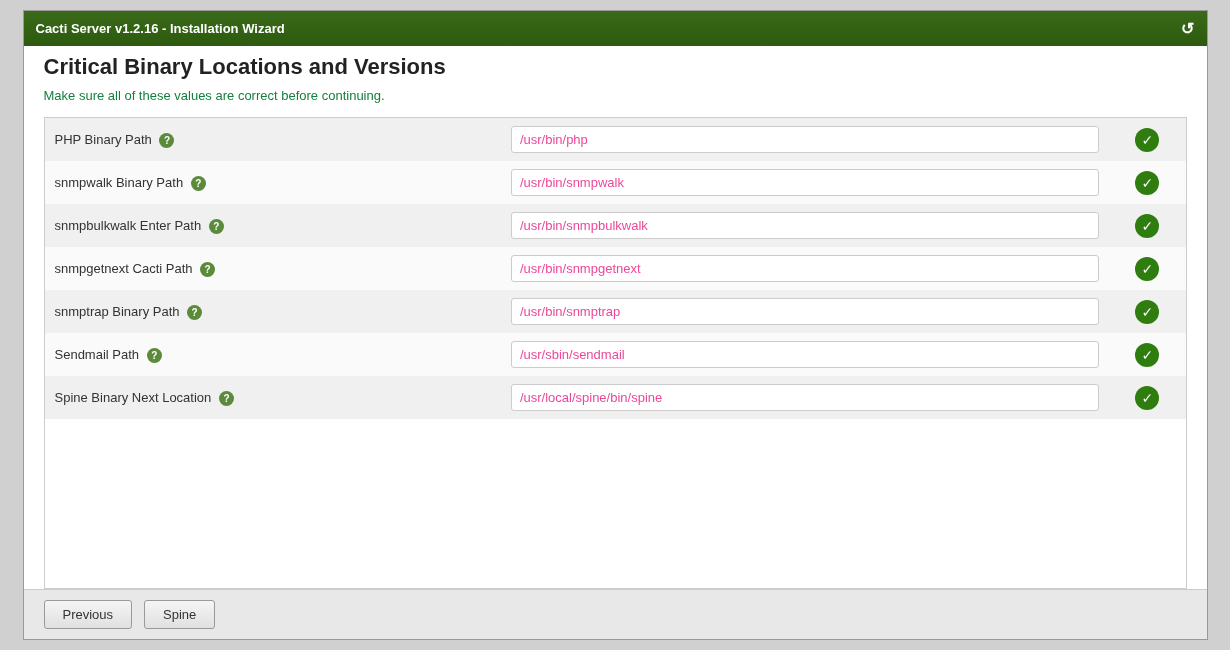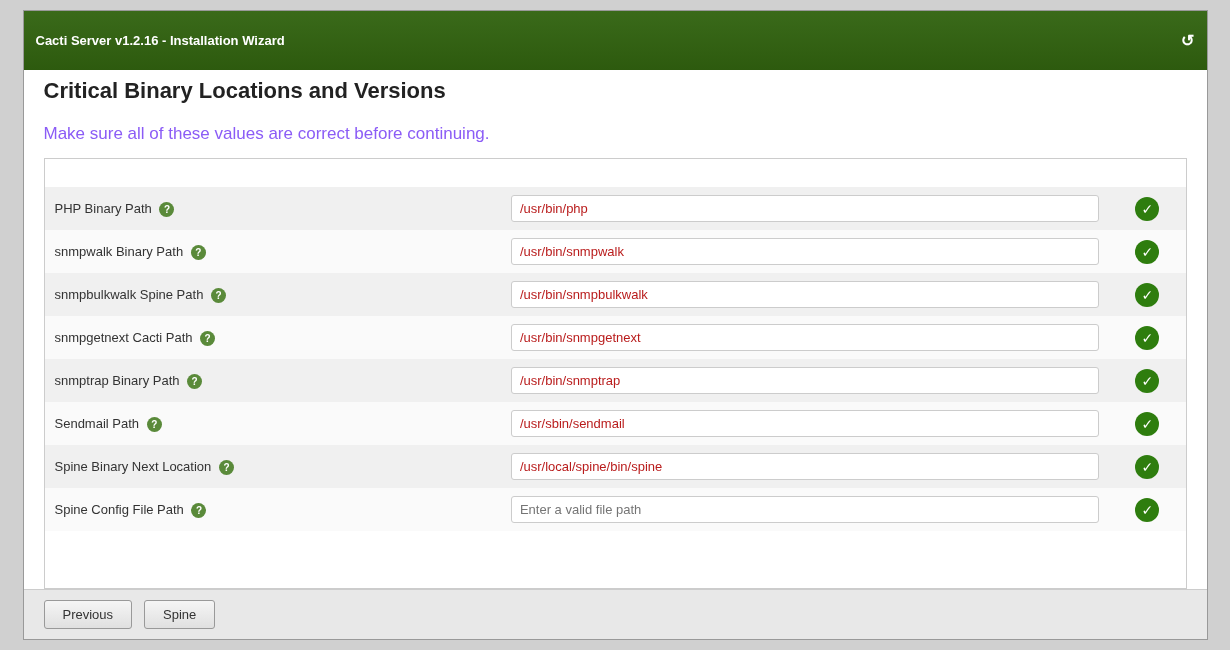--- a/index.html
+++ b/index.html
@@ -18,21 +18,21 @@
       width: 1185px;
       height: 630px;
       background: #fff;
       border: 1px solid #999;
       display: flex;
       flex-direction: column;
     }
     .titlebar {
       background: linear-gradient(to bottom, #3a6a1a, #2d5a0e);
       color: #fff;
-      padding: 20px 12px;
+      padding: 8px 12px;
       font-size: 13px;
       font-weight: bold;
       display: flex;
       justify-content: space-between;
       align-items: center;
       flex-shrink: 0;
     }
     .titlebar-refresh {
       color: #fff;
       font-size: 16px;
@@ -46,34 +46,32 @@
       padding: 8px 20px 0 20px;
       border-radius: 20px;
     }
     .page-title {
       font-size: 22px;
       font-weight: bold;
       color: #222;
       margin-bottom: 8px;
     }
     .page-subtitle {
-      font-size: 17px;
-      color: #8b5cf6;
+      font-size: 13px;
+      color: #15803d;
       margin-bottom: 14px;
-      margin-top: 12px;
     }
     .table-area {
       flex: 1;
       overflow-y: auto;
       border: 1px solid #ccc;
     }
     table {
       width: 100%;
       border-collapse: collapse;
-      margin-top: 28px;
     }
     tr:nth-child(odd) {
       background: #f0f0f0;
     }
     tr:nth-child(even) {
       background: #fafafa;
     }
     td {
       padding: 8px 10px;
       vertical-align: middle;
@@ -101,21 +99,21 @@
     .input-cell {
       width: 400px;
     }
     .path-input {
       width: 100%;
       padding: 5px 8px;
       border: 1px solid #ccc;
       border-radius: 3px;
       font-size: 13px;
       background: #fff;
-      color: #b91c1c;
+      color: #ec4899;
     }
     .path-input.placeholder-style {
       color: #999;
     }
     .status-cell {
       width: 50px;
       text-align: center;
     }
     .check-icon {
       display: inline-flex;
@@ -167,21 +165,21 @@
               <td class="label-cell"><span>PHP Binary Path</span> <span class="help-icon">?</span></td>
               <td class="input-cell"><input type="text" class="path-input" value="/usr/bin/php" style=""></td>
               <td class="status-cell"><span class="check-icon">✓</span></td>
             </tr>
             <tr>
               <td class="label-cell"><span>snmpwalk Binary Path</span> <span class="help-icon">?</span></td>
               <td class="input-cell"><input type="text" class="path-input" value="/usr/bin/snmpwalk" style=""></td>
               <td class="status-cell"><span class="check-icon">✓</span></td>
             </tr>
             <tr>
-              <td class="label-cell"><span>snmpbulkwalk Spine Path</span> <span class="help-icon">?</span></td>
+              <td class="label-cell"><span>snmpbulkwalk Enter Path</span> <span class="help-icon">?</span></td>
               <td class="input-cell"><input type="text" class="path-input" value="/usr/bin/snmpbulkwalk" style=""></td>
               <td class="status-cell"><span class="check-icon">✓</span></td>
             </tr>
             <tr>
               <td class="label-cell"><span>snmpgetnext Cacti Path</span> <span class="help-icon">?</span></td>
               <td class="input-cell"><input type="text" class="path-input" value="/usr/bin/snmpgetnext" style=""></td>
               <td class="status-cell"><span class="check-icon">✓</span></td>
             </tr>
             <tr>
               <td class="label-cell"><span>snmptrap Binary Path</span> <span class="help-icon">?</span></td>
@@ -189,25 +187,20 @@
               <td class="status-cell"><span class="check-icon">✓</span></td>
             </tr>
             <tr>
               <td class="label-cell"><span>Sendmail Path</span> <span class="help-icon">?</span></td>
               <td class="input-cell"><input type="text" class="path-input" value="/usr/sbin/sendmail" style=""></td>
               <td class="status-cell"><span class="check-icon">✓</span></td>
             </tr>
             <tr>
               <td class="label-cell"><span>Spine Binary Next Location</span> <span class="help-icon">?</span></td>
               <td class="input-cell"><input type="text" class="path-input" value="/usr/local/spine/bin/spine" style=""></td>
-              <td class="status-cell"><span class="check-icon">✓</span></td>
-            </tr>
-            <tr>
-              <td class="label-cell"><span>Spine Config File Path</span> <span class="help-icon">?</span></td>
-              <td class="input-cell"><input type="text" class="path-input placeholder-style" placeholder="Enter a valid file path" style=""></td>
               <td class="status-cell"><span class="check-icon">✓</span></td>
             </tr>
           </tbody>
       </table>
     </div>
   </div>
 
   <div class="footer">
     <button class="btn">Previous</button>
     <button class="btn">Spine</button>

